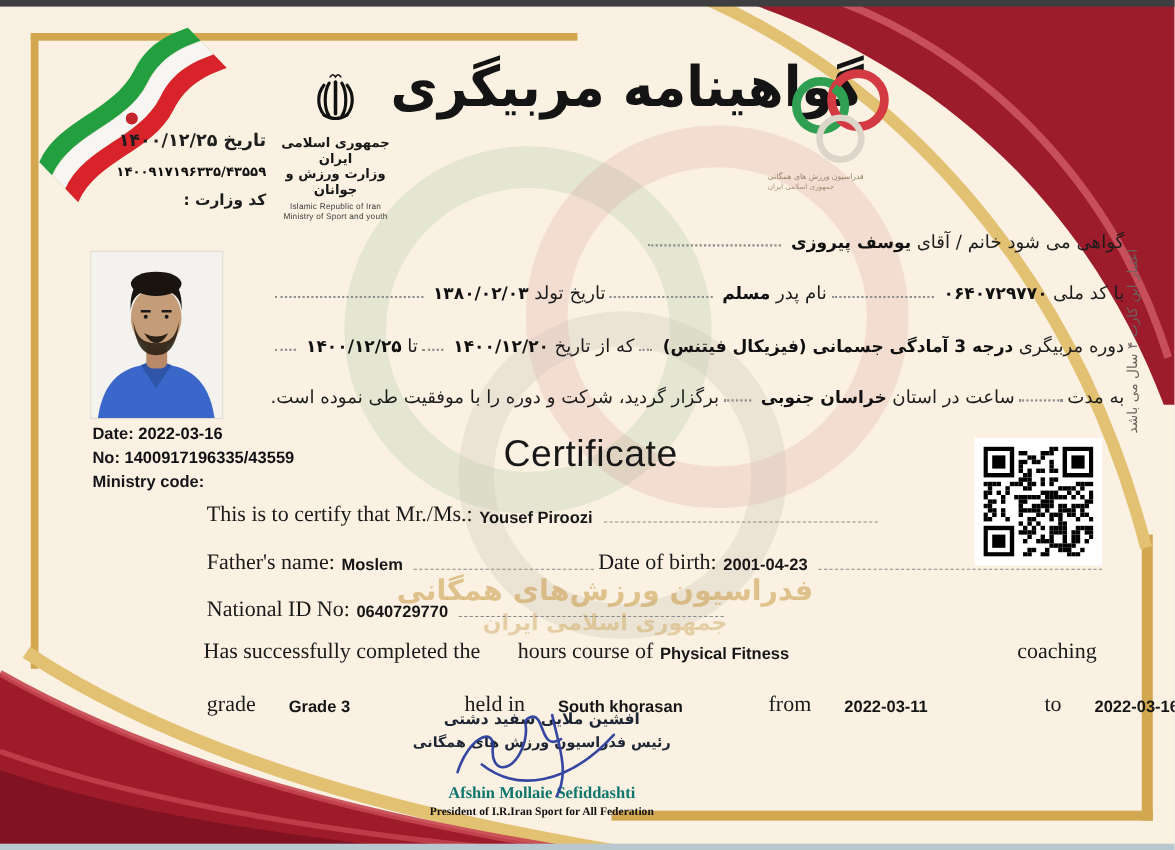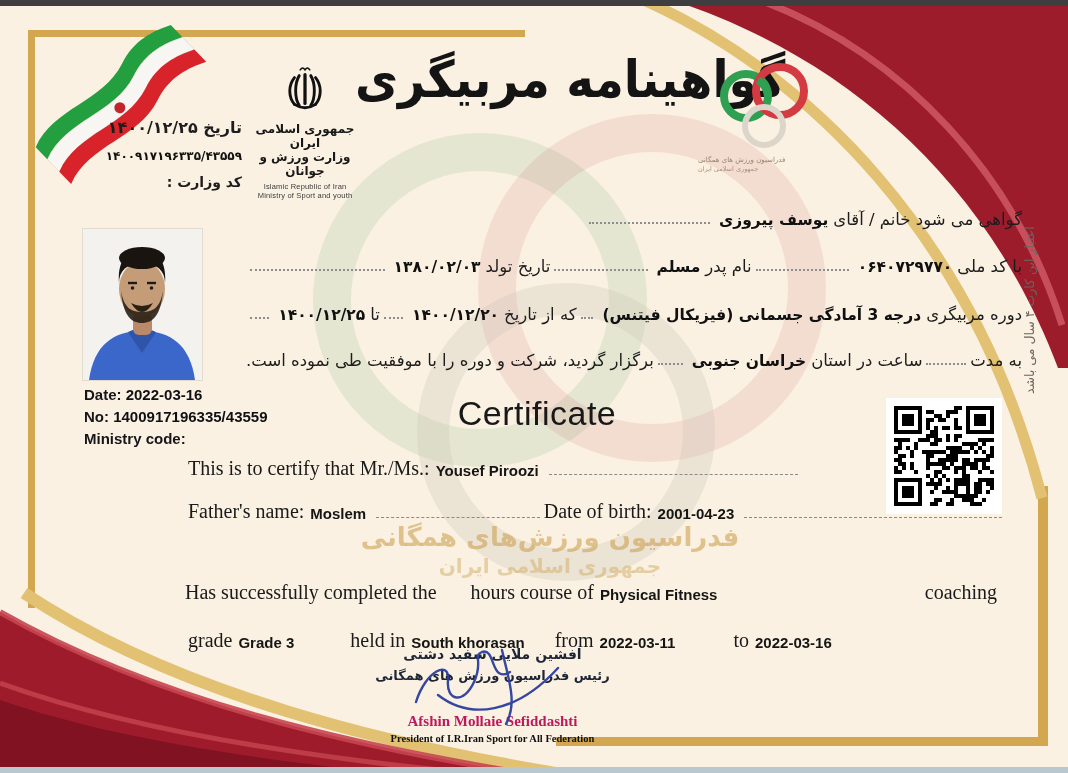--- a/index.html
+++ b/index.html
@@ -63,33 +63,33 @@
           font-family:"Liberation Serif",serif;font-size:20px;color:#1a1a1a;}
   .en-row .lbl{white-space:nowrap;}
   .en-row .val{white-space:nowrap;font-family:"Liberation Sans",sans-serif;font-weight:bold;
                font-size:15px;color:#151515;margin:0 6px 1px;}
   .dash{border-bottom:1px dashed #8a8a8a;margin:0 4px 5px;}
   .gap{flex:0 0 auto;}
   .e1{left:188px;top:450px;width:614px;height:30px;}
   .e2{left:188px;top:493px;width:818px;height:30px;}
   .e3{left:188px;top:536px;width:474px;height:30px;}
   .e4{left:185px;top:574px;width:812px;height:30px;}
-  .e5{left:188px;top:622px;width:760px;height:30px;}
+  .e5{left:188px;top:622px;width:760px;height:30px;gap:24px;}
   
   .qr{position:absolute;left:886px;top:398px;width:116px;height:116px;background:#fff;z-index:5;
       display:flex;align-items:center;justify-content:center;}
   
   .side-note{position:absolute;left:1022px;top:394px;z-index:5;transform:rotate(-90deg);
              transform-origin:left top;white-space:nowrap;
              font-family:"DejaVu Sans",sans-serif;font-size:12.5px;color:#6b6560;}
   
   .sig{position:absolute;left:320px;top:646px;width:345px;text-align:center;z-index:5;}
   .sig .fa-name{font-family:"DejaVu Sans",sans-serif;font-weight:bold;font-size:14px;color:#1d2535;}
   .sig .fa-title{font-family:"DejaVu Sans",sans-serif;font-weight:bold;font-size:13px;color:#1d2535;margin-top:6px;}
-  .sig .en-name{font-family:"Liberation Serif",serif;font-weight:bold;font-size:15px;color:#be185d;margin-top:30px;}
+  .sig .en-name{font-family:"Liberation Serif",serif;font-weight:bold;font-size:15px;color:#0f766e;margin-top:30px;}
   .sig .en-title{font-family:"Liberation Serif",serif;font-weight:bold;font-size:10.5px;color:#101010;margin-top:3px;}
   .sig-scribble{position:absolute;left:398px;top:640px;z-index:6;pointer-events:none;}
 </style>
 </head>
 <body>
 
 <div id="stage">
 
   <svg class="wm-rings" width="1068" height="773" viewBox="0 0 1068 773">
     <circle cx="480" cy="300" r="148" fill="none" stroke="#4aa05c" stroke-width="38" opacity="0.12"></circle>
@@ -244,20 +244,25 @@
 
   <div class="en-row e2">
     <span class="lbl">Father's name:</span>
     <span class="val">Moslem</span>
     <span class="dash" style="flex:1 1 40px;"></span>
     <span class="lbl">Date of birth:</span>
     <span class="val">2001-04-23</span>
     <span class="dash" style="flex:1.6 1 60px;"></span>
   </div>
 
+  <div class="en-row e3">
+    <span class="lbl">National ID No:</span>
+    <span class="val">0640729770</span>
+    <span class="dash" style="flex:1 1 auto;"></span>
+  </div>
 
   <div class="en-row e4">
     <span class="lbl">Has successfully completed the</span>
     <span class="gap" style="width:34px;"></span>
     <span class="lbl">hours course of</span>
     <span class="val">Physical Fitness</span>
     <span class="gap" style="flex:1 1 auto;"></span>
     <span class="lbl">coaching</span>
   </div>
 

